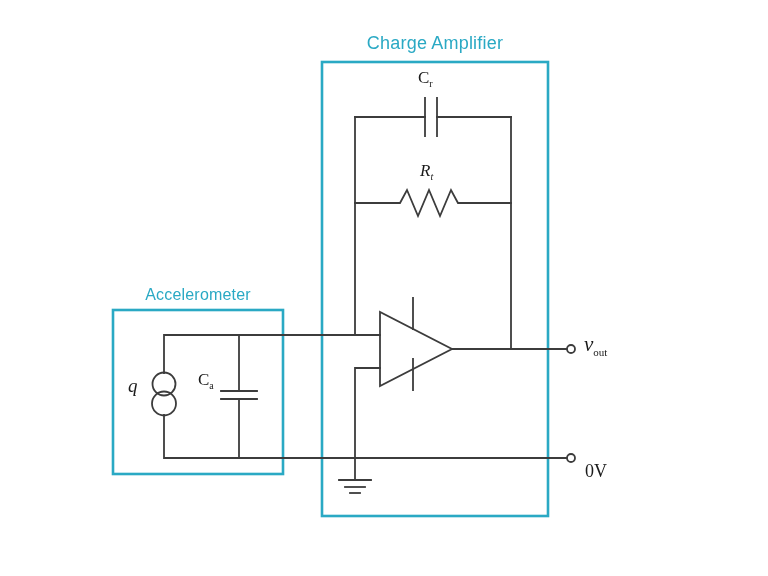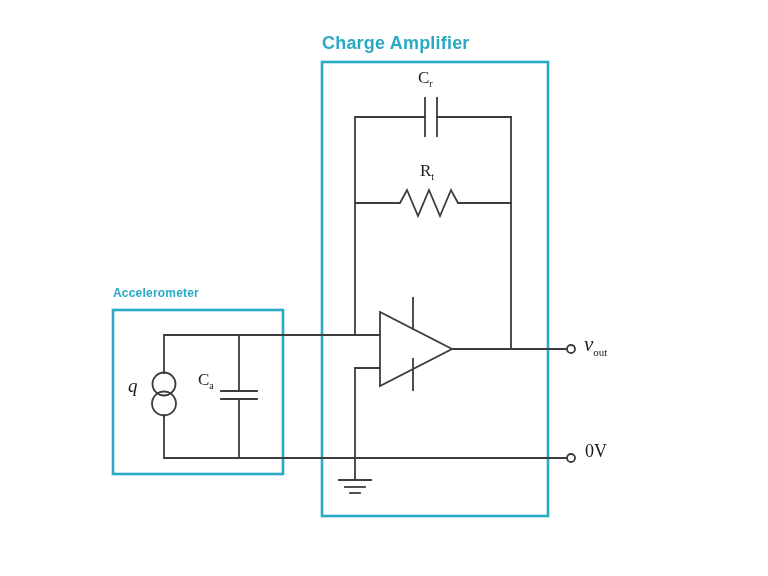--- a/index.html
+++ b/index.html
@@ -19,48 +19,48 @@
     height: 576px;
     background: var(--background, #ffffff);
   }
   .stage svg {
     position: absolute;
     left: 0;
     top: 0;
   }
   .block-title {
     position: absolute;
-    text-align: left;
-    font-weight: bold;
+    text-align: center;
+    font-weight: normal;
     color: var(--accent, #2aa9c4);
     letter-spacing: 0.2px;
   }
   .title-charge { left: 322px; width: 226px; top: 33px; font-size: 18px; }
-  .title-accel  { left: 113px; width: 170px; top: 286px; font-size: 12px; }
+  .title-accel  { left: 113px; width: 170px; top: 286px; font-size: 16px; }
   .lbl {
     position: absolute;
     color: var(--label, #1a1a1a);
     font-family: "Liberation Serif", serif;
     font-size: 17px;
     line-height: 1;
     white-space: nowrap;
     text-align: center;
   }
   .lbl sub {
     font-size: 10px;
     line-height: 1;
   }
   .lbl.italic { font-style: italic; }
   .lbl-cr  { left: 418px; top: 69px; }
-  .lbl-rt  { left: 420px; top: 162px; }
+  .lbl-rt  { left: 420px; top: 162px; font-style: italic; }
   .lbl-ca  { left: 198px; top: 371px; }
   .lbl-q   { left: 128px; top: 376px; font-size: 19px; }
   .lbl-vout { left: 584px; top: 334px; font-size: 21px; }
   .lbl-vout sub { font-size: 11px; font-style: normal; }
-  .lbl-0v  { left: 585px; top: 442px; font-size: 18px; }
+  .lbl-0v  { left: 585px; top: 462px; font-size: 18px; }
 </style>
 </head>
 <body>
 
 <div class="stage">
 
   <svg width="768" height="576" viewBox="0 0 768 576">
 
     <g fill="none" stroke-width="2.6" stroke="#2aa9c4">
       <rect x="113" y="310" width="170" height="164"></rect>

